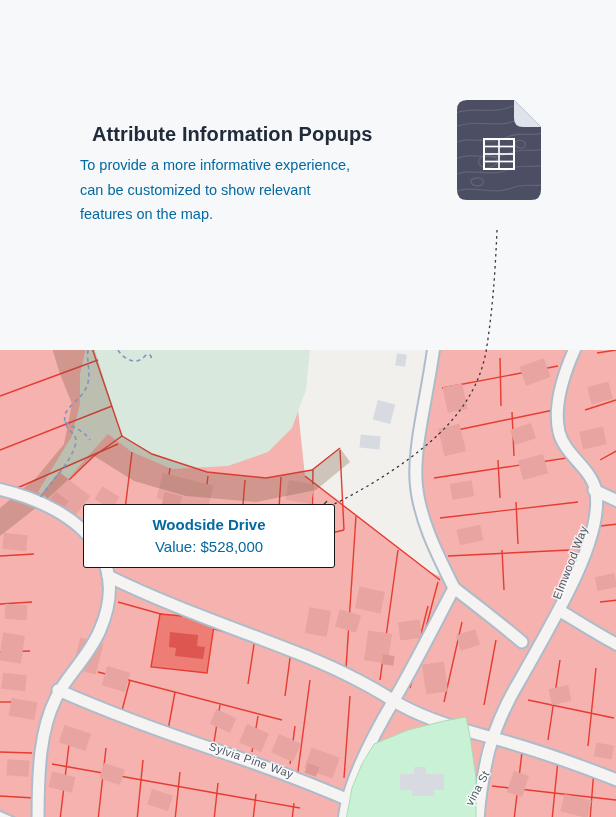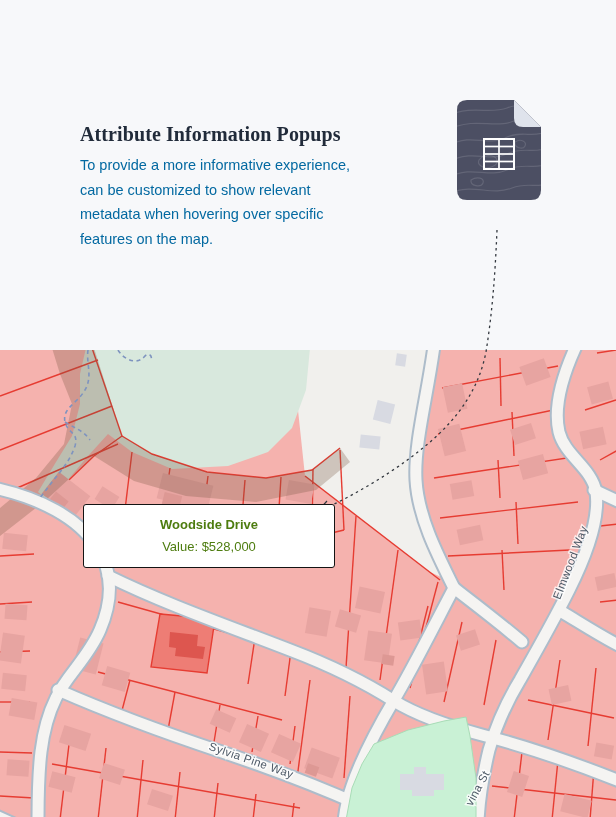--- a/index.html
+++ b/index.html
@@ -2,51 +2,50 @@
 <html><head>
 <meta charset="utf-8">
 <style>
   html,body{margin:0;padding:0;}
   body{
     width:616px;height:817px;position:relative;overflow:hidden;
     background:#f7f8fa;
     font-family:"Liberation Sans","DejaVu Sans",sans-serif;
   }
   .page-title{
-    position:absolute;left:80px;top:110px;
-    font-size:20px;font-weight:600;color:#212b3a;letter-spacing:.1px;font-family:Liberation Serif, serif;
+    position:absolute;left:92px;top:110px;
+    font-size:20px;font-weight:600;color:#212b3a;letter-spacing:.1px;
   }
   .page-desc{
     position:absolute;left:80px;top:153px;
     font-size:14.5px;line-height:24.5px;color:#0369a1;
   }
   .file-icon{position:absolute;left:457px;top:100px;width:84px;height:100px;}
   .map-wrap{position:absolute;left:0;top:350px;width:616px;height:467px;}
   .leader-overlay{position:absolute;left:0;top:0;width:616px;height:817px;pointer-events:none;z-index:3;}
   .map-popup{
     position:absolute;left:83px;top:504px;width:252px;z-index:4;
     background:#ffffff;border:1px solid #141414;border-radius:3px;
     box-sizing:border-box;padding:9px 8px 10px 8px;
-    text-align:center;color:#4d7c0f;font-size:13px;line-height:21.5px;
+    text-align:center;color:#0369a1;font-size:15px;line-height:21.5px;
   }
   .map-popup .t{font-weight:700;}
   .street-label{
     font-size:11.5px;font-weight:500;fill:#4d5966;letter-spacing:.4px;
     paint-order:stroke;stroke:rgba(255,255,255,.75);stroke-width:3px;
   }
 </style>
 </head>
 <body>
 
 <h1 class="page-title">Attribute Information Popups</h1>
 
 <div class="page-desc">
   <div>To provide a more informative experience,</div>
   <div>can be customized to show relevant</div>
-  <div>metadata when hovering over specific</div>
   <div>features on the map.</div>
 </div>
 
 <div class="file-icon">
   <svg width="84" height="100" viewBox="0 0 84 100">
     <defs>
       <clipPath id="docclip">
         <path d="M10,0 H57 L84,27 V90 Q84,100 74,100 H10 Q0,100 0,90 V10 Q0,0 10,0 Z"></path>
       </clipPath>
     </defs>

